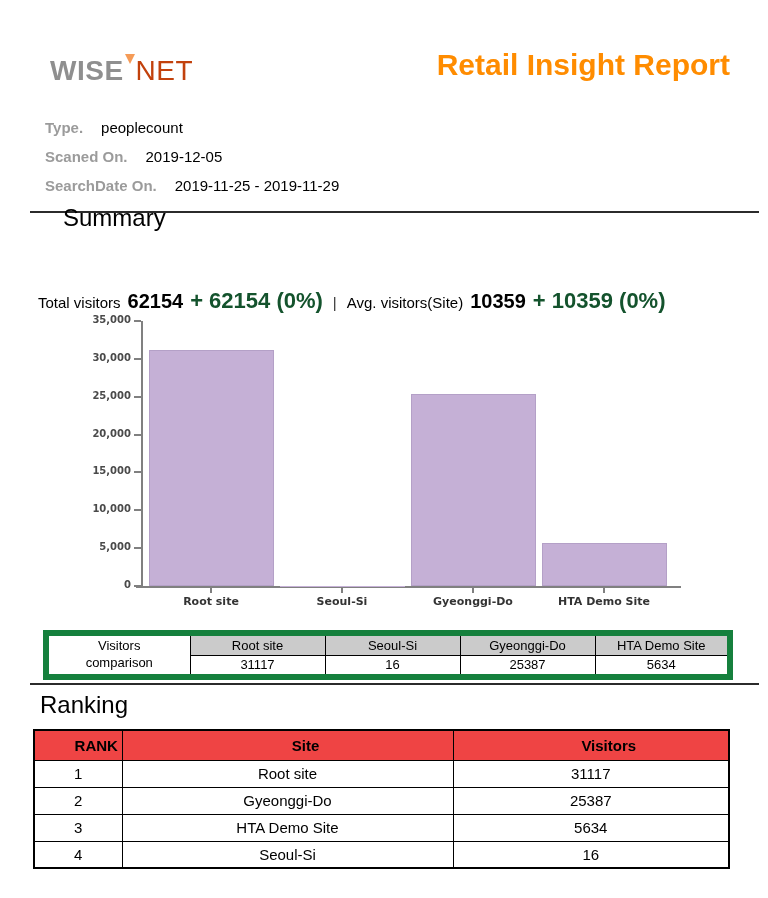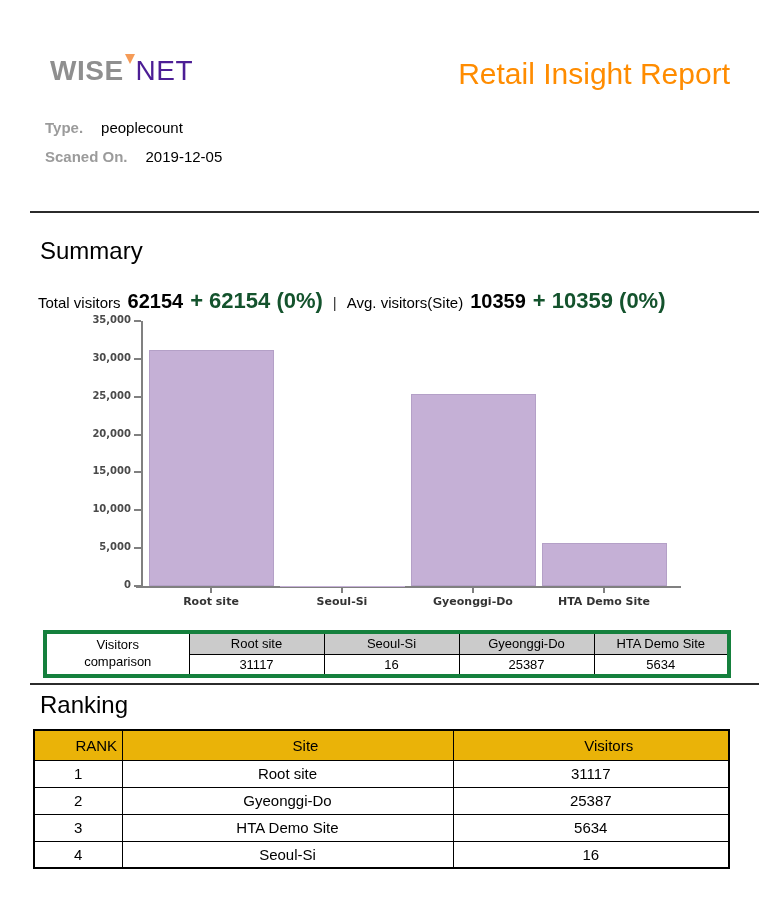--- a/index.html
+++ b/index.html
@@ -3,36 +3,36 @@
 <meta charset="utf-8">
 <style>
   * { margin:0; padding:0; box-sizing:border-box; }
   html,body { background:#ffffff; }
   body { font-family:"Liberation Sans", sans-serif; }
   .page { position:relative; width:768px; height:898px; background:#fff; overflow:hidden; }
 
   
   .logo { position:absolute; left:50px; top:52px; font-size:28px; line-height:38px; letter-spacing:0.5px; white-space:nowrap; }
   .logo .wise { font-weight:700; color:#8f8f8f; }
-  .logo .net  { font-weight:400; color:#4c1d95; }
+  .logo .net  { font-weight:400; color:#c2410c; }
   .logo-accent { display:inline-block; width:0; height:0; border-left:5px solid transparent; border-right:5px solid transparent; border-top:10px solid #f59b57; vertical-align:top; margin:2px 1px 0 1px; }
-  .report-title { position:absolute; top:57px; right:38px; font-size:30px; font-weight:400; color:#ff8c00; white-space:nowrap; }
+  .report-title { position:absolute; top:48px; right:38px; font-size:30px; font-weight:700; color:#ff8c00; white-space:nowrap; }
 
   
   .meta { position:absolute; left:45px; top:119px; display:flex; flex-direction:column; gap:11px; font-size:15px; }
   .meta-row { display:flex; gap:18px; line-height:18px; }
   .meta-label { font-weight:700; color:#9b9b9b; }
   .meta-value { color:#000; }
 
   .rule { position:absolute; left:30px; width:729px; height:2px; background:#2b2b2b; }
   .rule-1 { top:211px; }
   .rule-2 { top:683px; }
 
   .section-heading { position:absolute; left:40px; font-size:24px; font-weight:400; color:#000; }
-  .summary-heading { top:237px; }
+  .summary-heading { top:204px;margin-left:23px; }
   .ranking-heading { top:691px; }
 
   
   .stats { position:absolute; left:38px; top:258px; display:flex; align-items:baseline; gap:7px; white-space:nowrap; }
   .stat-label { font-size:15px; color:#000;margin-top:36px; }
   .stat-value { font-size:20px; font-weight:700; color:#000; }
   .stat-delta { font-size:22px; font-weight:700; color:#14532d; }
   .stat-sep   { font-size:15px; color:#333; margin:0 3px; }
 
   
@@ -42,45 +42,49 @@
   .chart .y-tick { position:absolute; width:7px; height:2px; background:#808080; }
   .chart .y-label { position:absolute; width:76px; text-align:right; font-size:10px; font-weight:700; color:#4a4a4a; }
   .chart .bar { position:absolute; background:#c5b0d6; }
   .chart .x-tick { position:absolute; width:2px; height:5px; background:#808080; }
   .chart .x-label { position:absolute; width:132px; text-align:center; font-size:11px; font-weight:700; color:#333; }
 
   
   table { border-collapse:collapse; table-layout:fixed; }
   th, td { border:1px solid #000; text-align:center; vertical-align:middle; overflow:hidden; }
 
-  .cmp-table { position:absolute; left:43px; top:630px; width:684px; border:4px solid #15803d; font-size:13px; }
+  .cmp-table { position:absolute; left:43px; top:630px; width:684px; border:6px solid #15803d; font-size:13px; }
   .cmp-table th { background:#cbcbcb; font-weight:400; height:22px; }
   .cmp-table td { height:22px; background:#fff; }
   .cmp-rowhead div { display:inline-block; width:84px; line-height:1.3; }
 
   .rank-table { position:absolute; left:33px; top:729px; width:695px; border:2px solid #000; font-size:15px; }
-  .rank-table th { background:#eab308; font-weight:400; height:30px;padding-left:36px; }
+  .rank-table th { background:#ef4444; font-weight:700; height:30px;padding-left:36px; }
   .rank-table td { height:27px; background:#fff; }
 </style>
 </head>
 <body>
 
 <div class="page">
 
   <div class="logo"><span class="wise">WISE</span><span class="logo-accent"></span><span class="net">NET</span></div>
   <div class="report-title">Retail Insight Report</div>
 
   <div class="meta">
     <div class="meta-row">
       <span class="meta-label">Type.</span>
       <span class="meta-value">peoplecount</span>
     </div>
     <div class="meta-row">
       <span class="meta-label">Scaned On.</span>
       <span class="meta-value">2019-12-05</span>
+    </div>
+    <div class="meta-row">
+      <span class="meta-label">SearchDate On.</span>
+      <span class="meta-value">2019-11-25 - 2019-11-29</span>
     </div>
   </div>
 
   <div class="rule rule-1"></div>
 
   <div class="section-heading summary-heading">Summary</div>
   <div class="stats">
     <span class="stat-label">Total visitors</span>
     <span class="stat-value">62154</span>
     <span class="stat-delta">+ 62154 (0%)</span>

